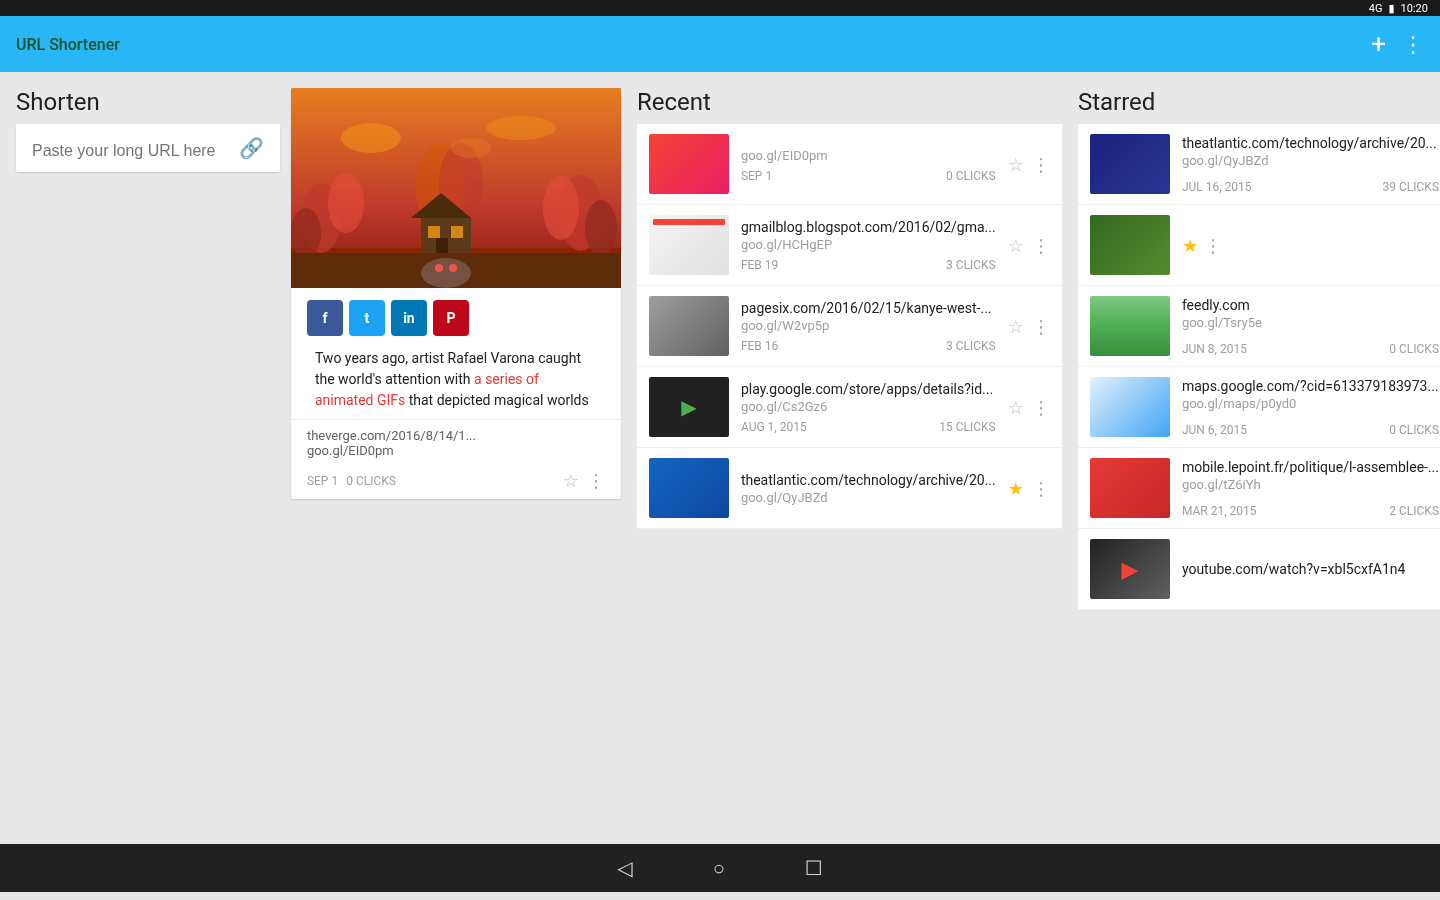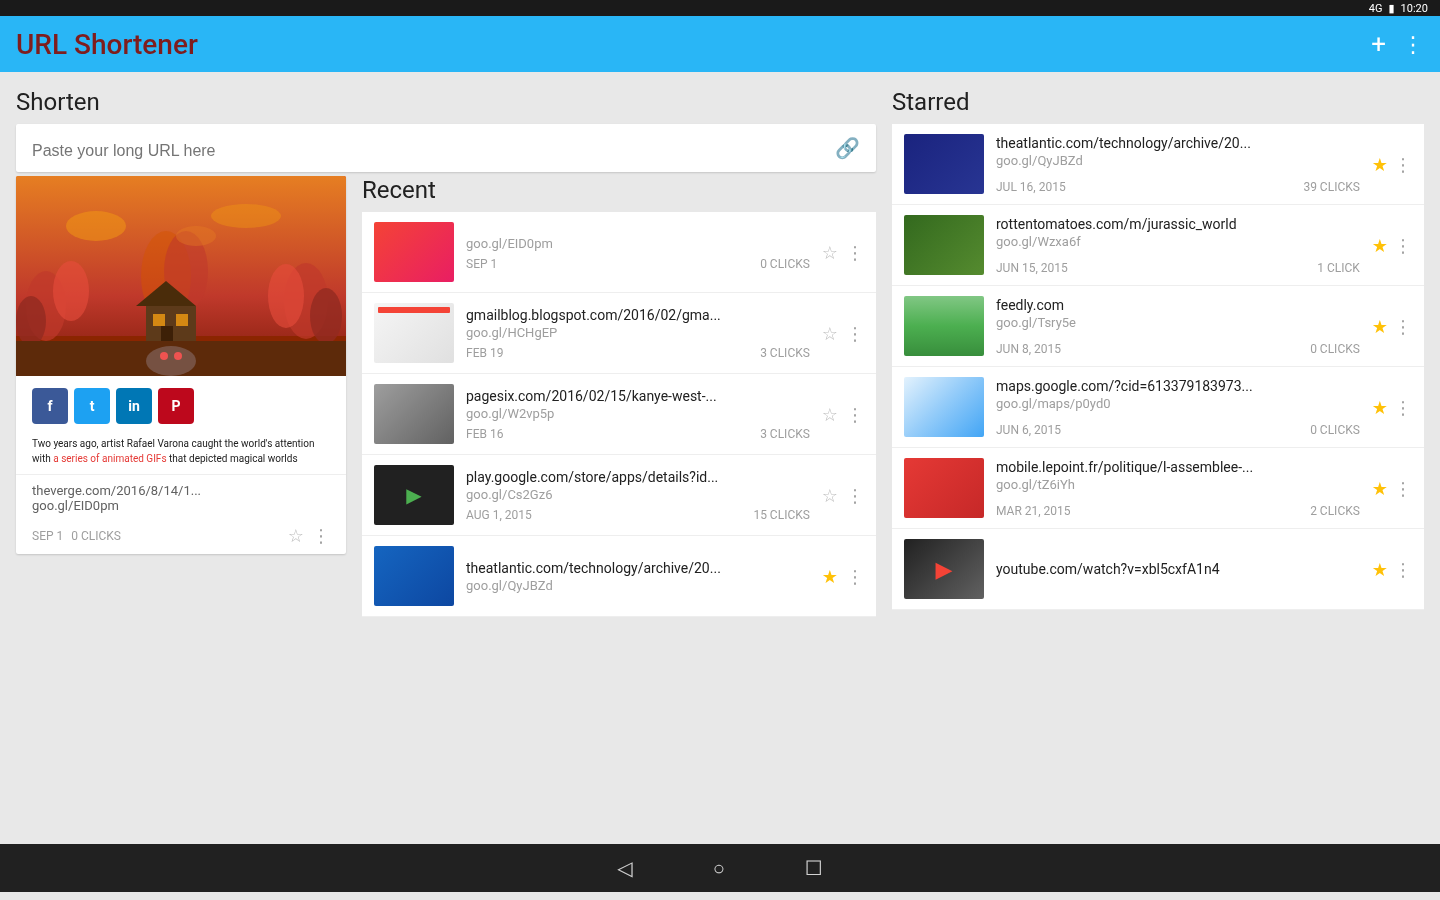--- a/index.html
+++ b/index.html
@@ -30,22 +30,22 @@
     
     .app-bar {
       background: #29b6f6;
       height: 56px;
       display: flex;
       align-items: center;
       padding: 0 16px;
       justify-content: space-between;
     }
     .app-bar-title {
-      color: #7f1d1d;
-      font-size: 28px;
+      color: #14532d;
+      font-size: 16px;
       font-weight: 500;
     }
     .app-bar-actions {
       display: flex;
       gap: 16px;
       align-items: center;
     }
     .app-bar-actions span {
       color: white;
       font-size: 24px;
@@ -57,22 +57,22 @@
       display: flex;
       height: calc(900px - 24px - 56px - 48px);
       padding: 16px;
       gap: 16px;
     }
 
     
     .left-panel {
       flex: 0 0 860px;
       display: flex;
-      flex-direction: column;
-      gap: 4px;
+      flex-direction: row;
+      gap: 11px;
     }
 
     .section-title {
       font-size: 24px;
       font-weight: 400;
       color: #212121;
       margin-bottom: 8px;
     }
 
     
@@ -146,22 +146,22 @@
       font-weight: bold;
       font-size: 14px;
       cursor: pointer;
     }
     .fb { background: #3b5998; }
     .tw { background: #1da1f2; }
     .li { background: #0077b5; }
     .pi { background: #bd081c; }
 
     .card-description {
-      padding: 0 16px 8px;
-      font-size: 10px;
+      padding: 0 24px 8px;
+      font-size: 14px;
       color: #212121;
       line-height: 1.5;
     }
     .card-description .highlight {
       color: #e53935;
     }
 
     .card-footer {
       padding: 8px 16px;
       border-top: 1px solid #eeeeee;
@@ -594,28 +594,20 @@
         <div class="starred-item-actions">
           <span class="star-icon starred">★</span>
           <span class="more-icon">⋮</span>
         </div>
       </div>
 
       <div class="starred-item">
         <div class="starred-thumb">
           <div style="background:linear-gradient(135deg,#33691e,#558b2f);width:100%;height:100%;"></div>
         </div>
-        <div class="starred-item-content">
-          <div class="starred-item-url">rottentomatoes.com/m/jurassic_world</div>
-          <div class="starred-item-short">goo.gl/Wzxa6f</div>
-          <div class="starred-item-footer">
-            <span class="starred-item-date">JUN 15, 2015</span>
-            <span class="starred-item-clicks">1 CLICK</span>
-          </div>
-        </div>
         <div class="starred-item-actions">
           <span class="star-icon starred">★</span>
           <span class="more-icon">⋮</span>
         </div>
       </div>
 
       <div class="starred-item">
         <div class="starred-thumb">
           <div style="background:linear-gradient(180deg,#81c784 0%,#4caf50 50%,#388e3c 100%);width:100%;height:100%;"></div>
         </div>

